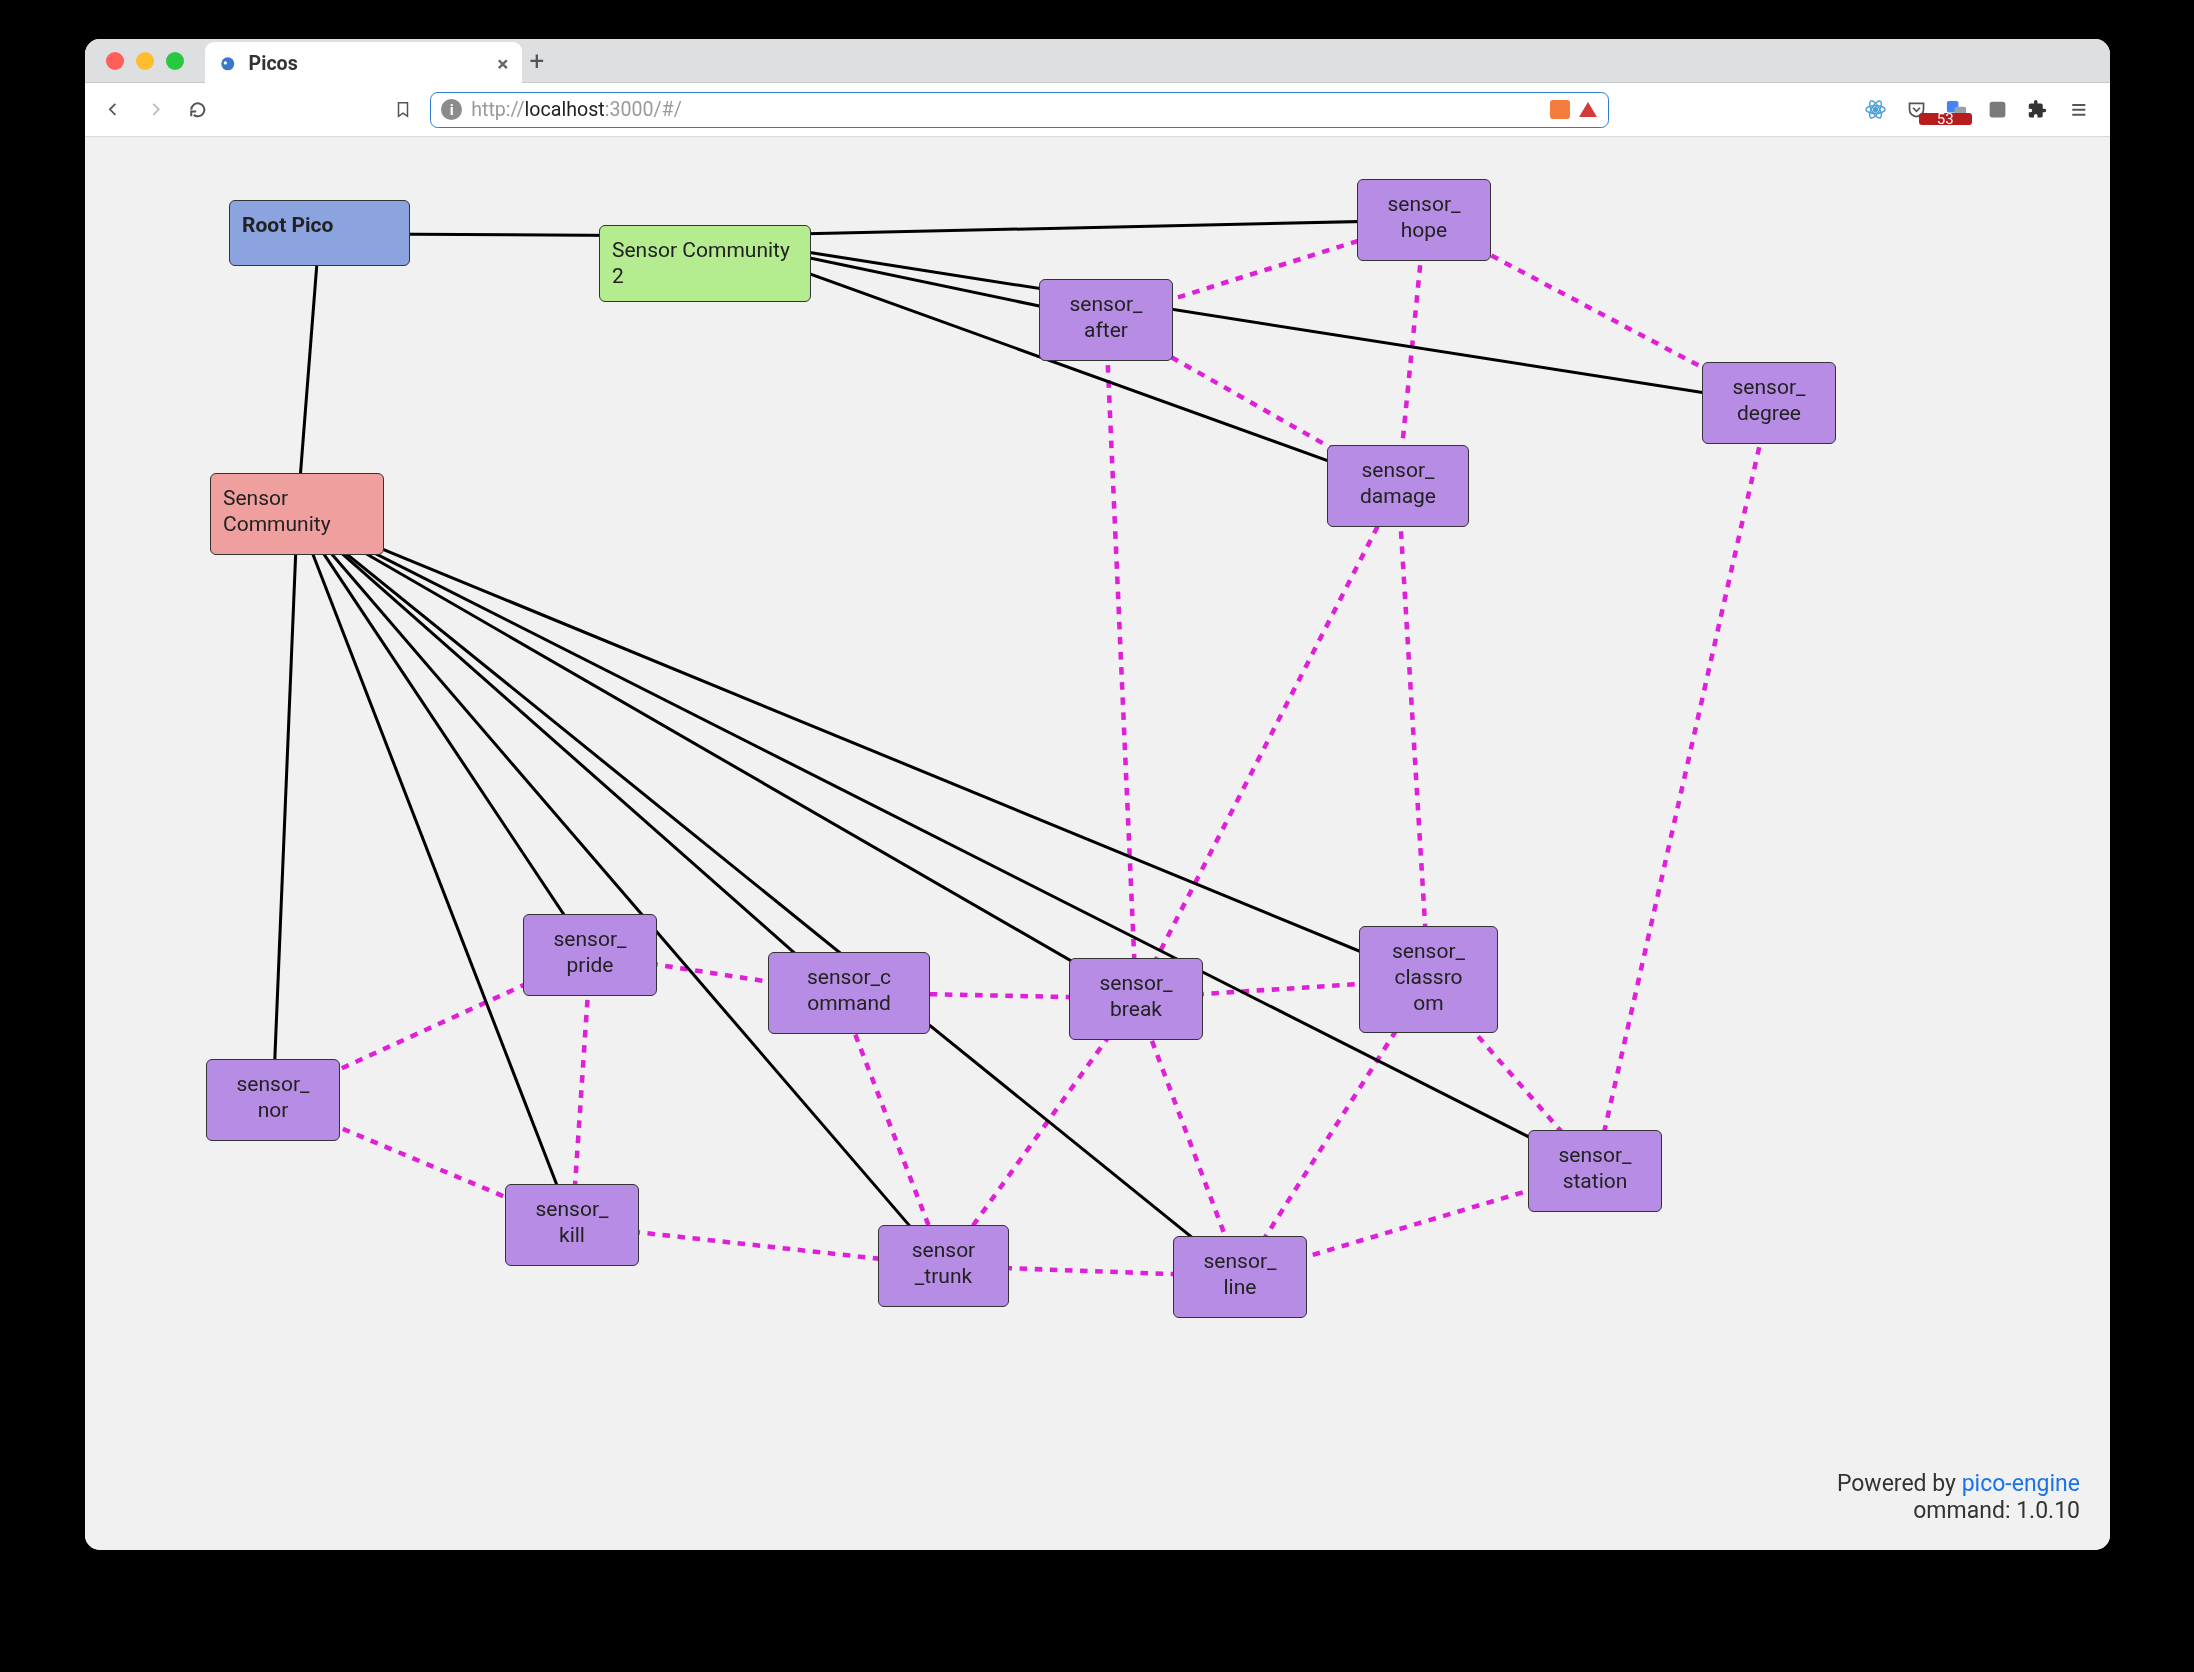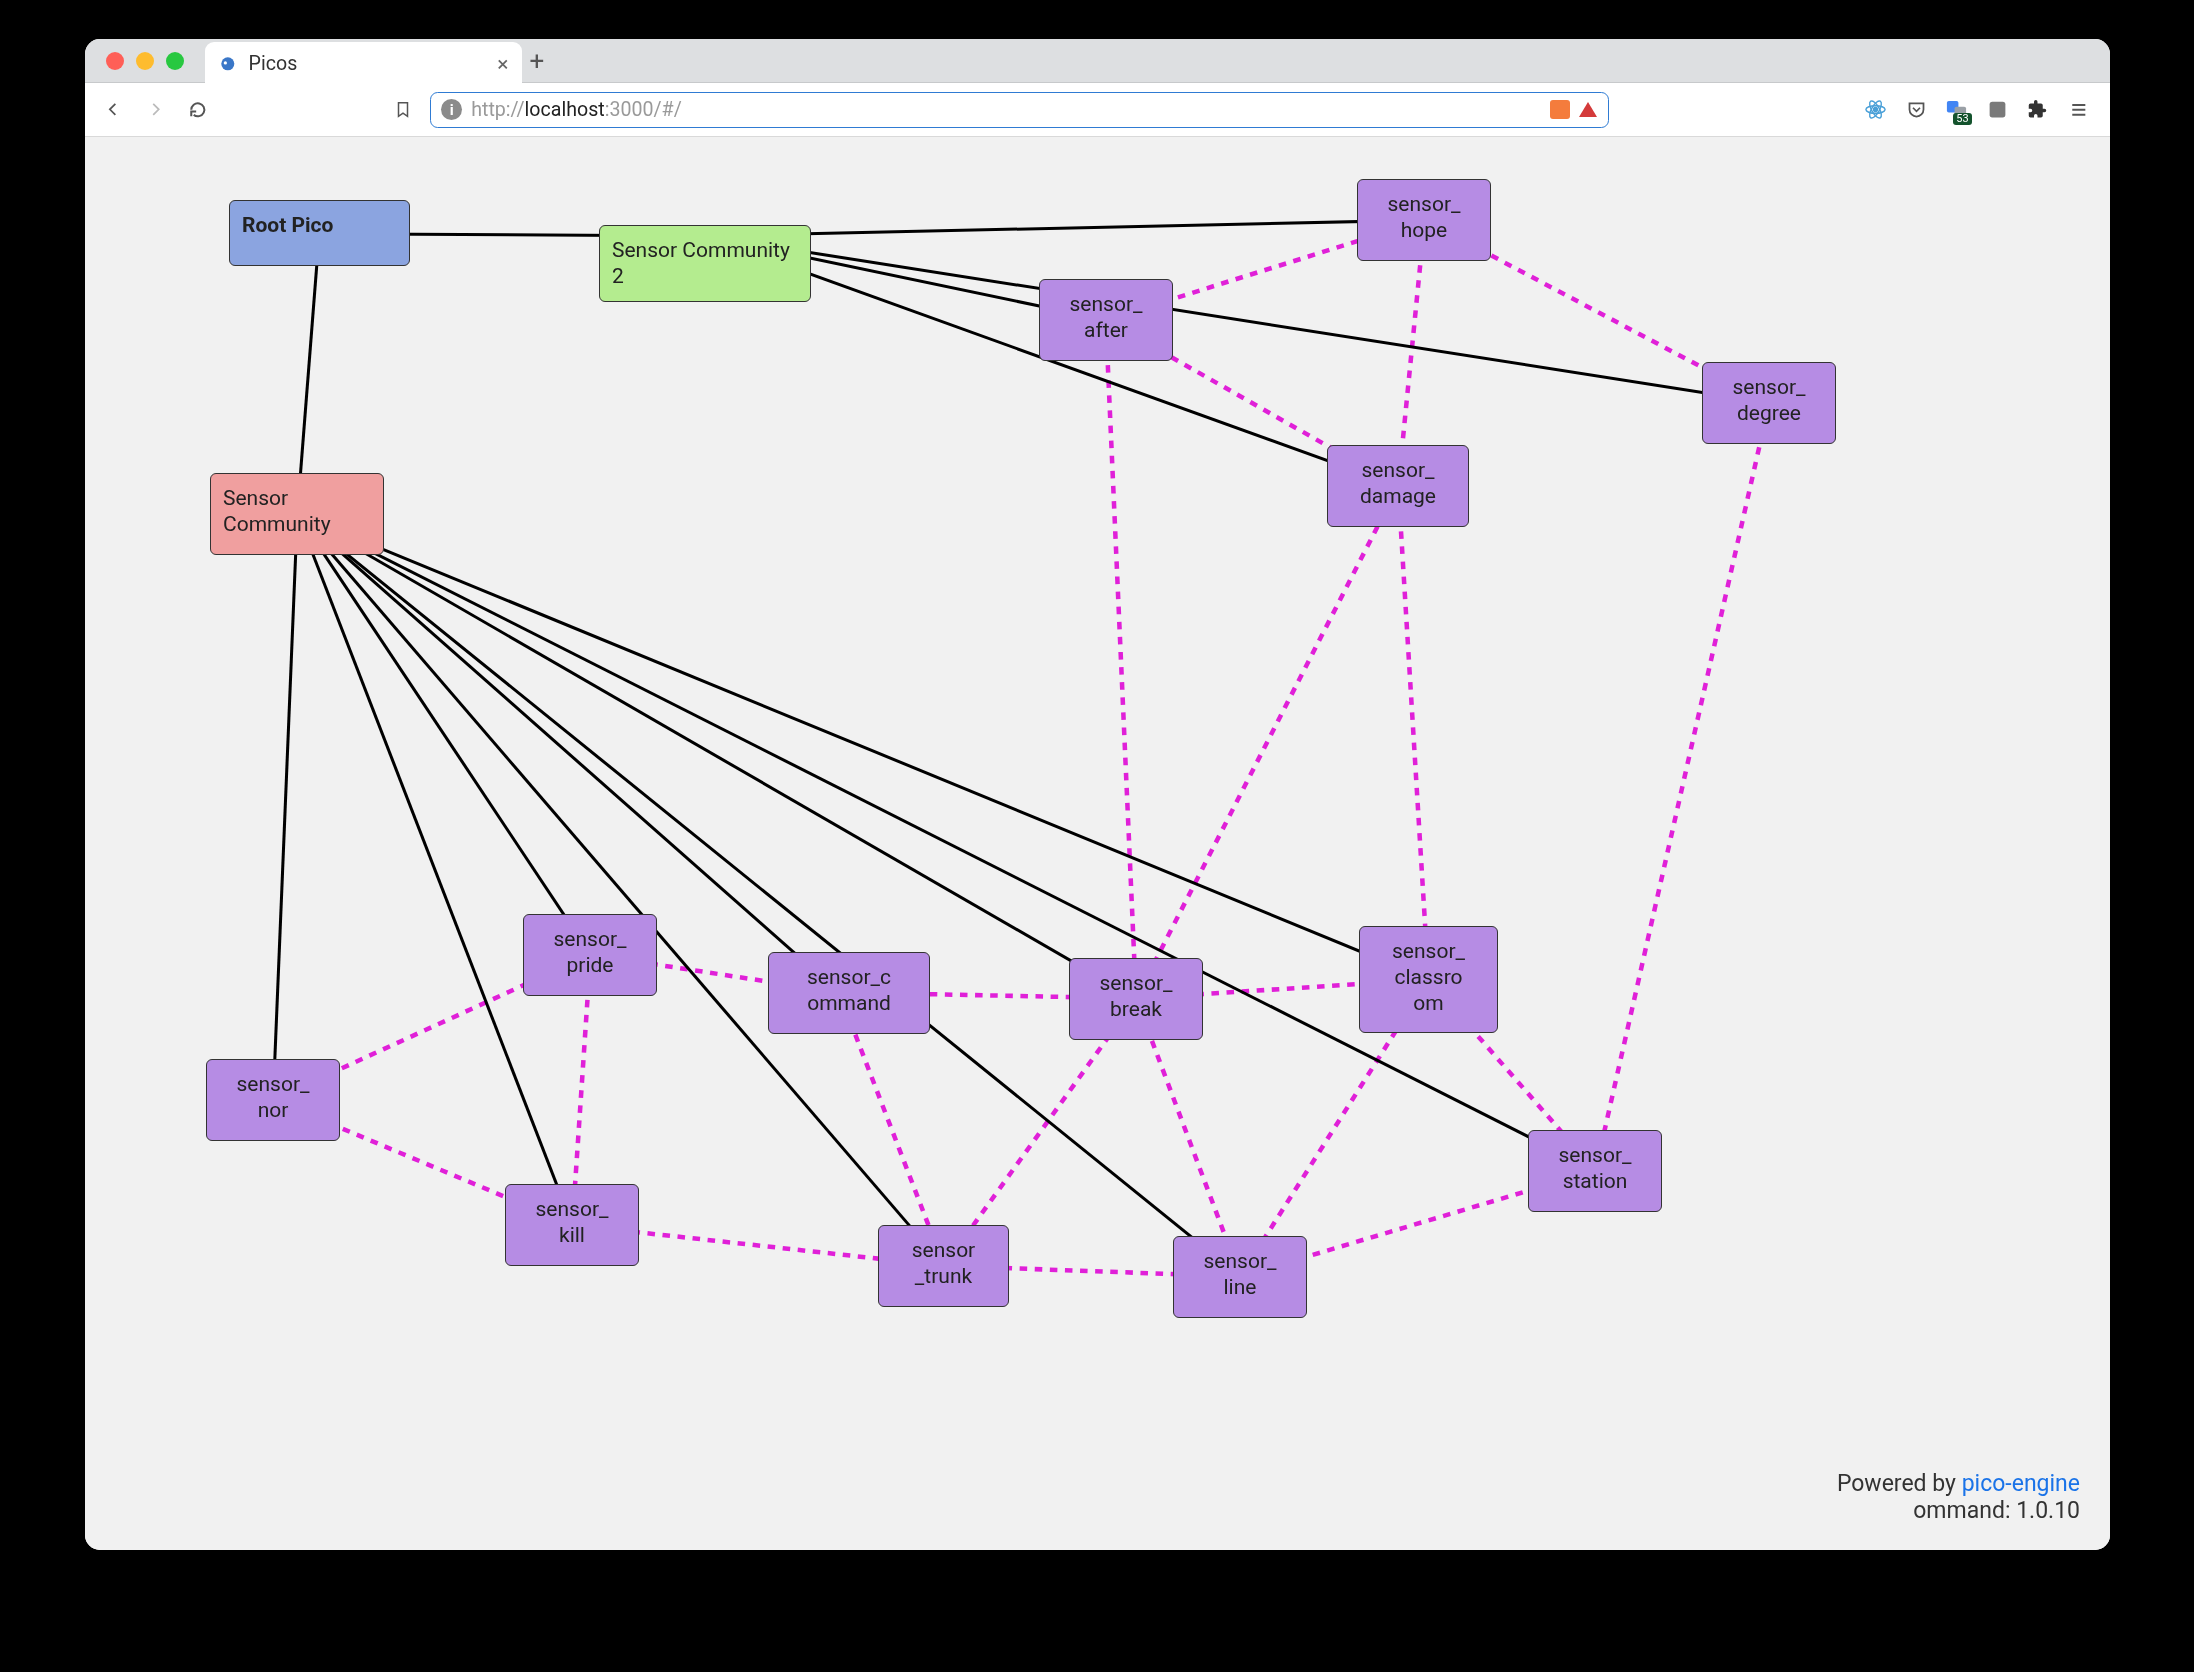--- a/index.html
+++ b/index.html
@@ -47,20 +47,21 @@
     background: #fff;
     border-top-left-radius: 9px;
     border-top-right-radius: 9px;
     display: flex;
     align-items: center;
     padding: 0 13.6px 0 12px;
     gap: 10.6px;
     min-width: 317px;
     position: relative;
     top: 3px;
+    font-weight: bold;
   }
   .tab-favicon {
     width: 21px; height: 21px; border-radius: 3px;
     display:flex; align-items:center; justify-content:center;
   }
   .tab-title { font-size: 19.6px; color:#333; flex:1;}
   .tab-close { font-size: 21px; color:#666;}
   .newtab { margin-left: 7.6px; font-size: 26px; color:#555;}
   .toolbar {
     height: 54px;
@@ -105,22 +106,22 @@
     border-right: 9px solid transparent;
     border-bottom: 15px solid #d43a3a;
   }
   .right-icons { display:flex; gap:16.6px; align-items:center; margin-left:auto; padding-right:6px;}
   .ext-icon {
     width:24px;height:24px;display:flex;align-items:center;justify-content:center;
     color:#5d5d5d; position:relative;
   }
   .ext-badge {
     position:absolute; bottom:-3px; right:-3px;
-    background:#14532d; color:#fff; font-size:11px;
-    padding:0 3px; border-radius:3px; line-height:12px;
+    background:#b91c1c; color:#fff; font-size:15px;
+    padding:0 18px; border-radius:3px; line-height:12px;
   }
   .canvas-area {
     position: absolute;
     left: 0; top: 98px;
     right: 0; bottom: 0;
     background: #f1f1f1;
   }
   svg.edges {
     position:absolute; left:0; top:0; width:100%; height:100%;
     pointer-events:none;

